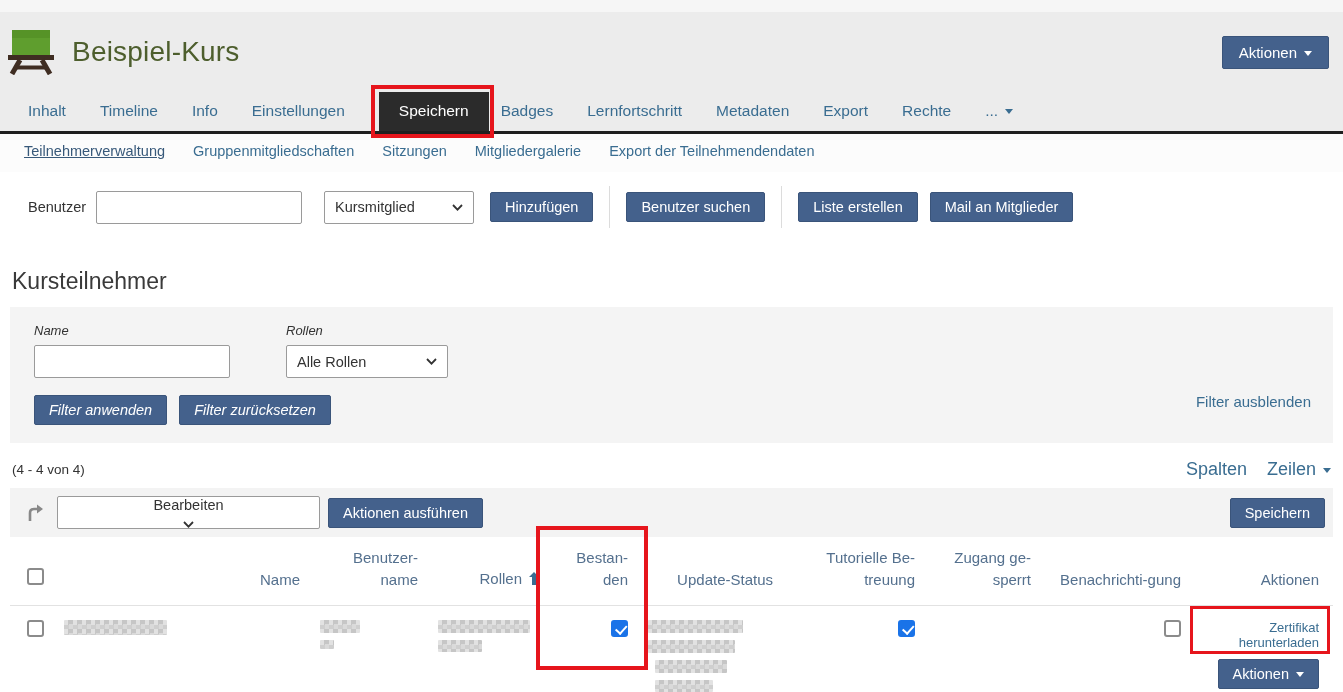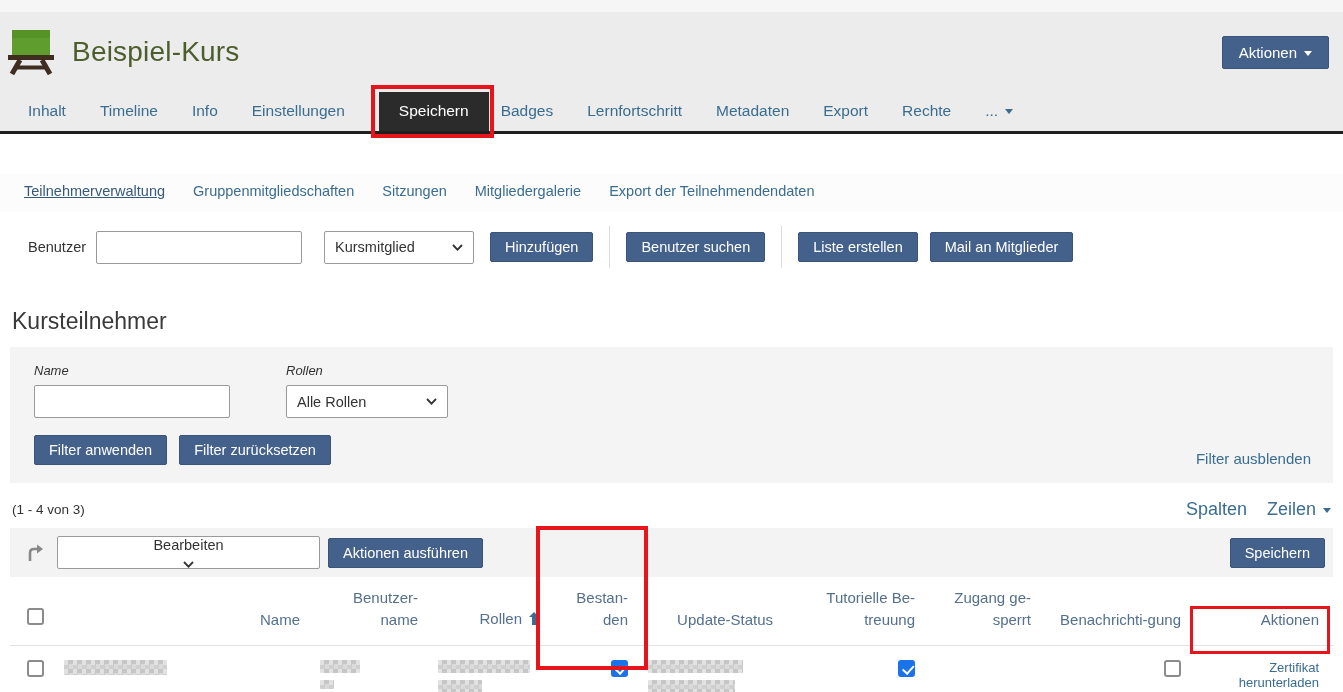--- a/index.html
+++ b/index.html
@@ -28,21 +28,21 @@
   .caret { display: inline-block; width: 0; height: 0; border: 4px solid transparent;
     border-top: 5px solid currentColor; margin-left: 7px; vertical-align: middle; position: relative; top: 2px; }
 
   
   .tabbar { display: flex; align-items: flex-end; padding: 0 0 0 28px; border-bottom: 3px solid #1f1f1f; height: 44px; }
   .tab { color: #3a6d91; font-size: 15.5px; padding: 10px 0 11px 0; margin-right: 34px; cursor: pointer; white-space: nowrap; }
   .tab.active { background: #2b2b2b; color: #fff; padding: 10px 20px 11px 20px; margin-right: 12px; }
   .tab .caret { border-top-color: #3a6d91; }
 
   
-  .subtabs { background: #fcfcfc; padding: 9px 0 13px 24px; display: flex; gap: 28px; margin-top: 40px; }
+  .subtabs { background: #fcfcfc; padding: 9px 0 13px 24px; display: flex; gap: 28px; }
   .subtab { color: #3a6d91; font-size: 14.5px; cursor: pointer; white-space: nowrap; }
   .subtab.active { color: #38597a; text-decoration: underline; }
 
   .content { padding: 0 10px; }
 
   
   .addform { display: flex; align-items: center; margin: 14px 0 0 18px; }
   .addform label { font-size: 14.5px; margin-right: 10px; }
   .text-input { width: 206px; height: 33px; background: #fff; border: 1px solid #9a9a9a; border-radius: 2px; padding: 0 8px; font-size: 14px; font-family: "Liberation Sans", sans-serif; }
   .fake-select { display: inline-flex; align-items: center; justify-content: space-between;
@@ -54,23 +54,23 @@
 
   
   h2.section-title { font-size: 23px; font-weight: 400; color: #3a3a3a; margin: 40px 0 12px 2px; }
 
   
   .filter-panel { background: #f4f4f4; padding: 16px 24px 18px 24px; position: relative; }
   .filter-fields { display: flex; gap: 56px; }
   .ffield .flabel { font-size: 13px; font-style: italic; color: #333; margin-bottom: 7px; }
   .ffield .text-input { width: 196px; }
   .sel-rollen { width: 162px; }
-  .filter-buttons { margin-top: 17px; display: flex; gap: 12px; }
+  .filter-buttons { margin-top: 17px; display: flex; gap: 12px; font-style: italic; }
   .link { color: #3a6d91; cursor: pointer; }
-  .filter-hide { position: absolute; right: 22px; bottom: 16px; font-size: 15px; }
+  .filter-hide { position: absolute; right: 22px; bottom: 33px; font-size: 15px; }
 
   
   .meta-row { display: flex; align-items: center; margin: 16px 2px 8px 2px; font-size: 13.5px; }
   .meta-links { display: flex; gap: 20px; font-size: 18px; }
   .meta-links .caret { border-top-color: #3a6d91; }
 
   
   .toolbar { background: #f3f3f3; padding: 8px 8px; display: flex; align-items: center; }
   .turn-icon { margin: 0 12px 0 8px; display: inline-flex; }
   .sel-bulk { width: 263px; flex-direction: column; }
@@ -179,21 +179,21 @@
       </div>
     </div>
     <div class="filter-buttons">
       <div class="btn">Filter anwenden</div>
       <div class="btn">Filter zurücksetzen</div>
     </div>
     <div class="link filter-hide">Filter ausblenden</div>
   </div>
 
   <div class="meta-row">
-    <div>(1 - 4 von 3)</div>
+    <div>(4 - 4 von 4)</div>
     <div class="spacer"></div>
     <div class="meta-links">
       <span class="link">Spalten</span>
       <span class="link"><span>Zeilen</span><span class="caret"></span></span>
     </div>
   </div>
 
   <div class="toolbar">
     <span class="turn-icon">
       <svg width="19" height="19" viewBox="0 0 19 19">

